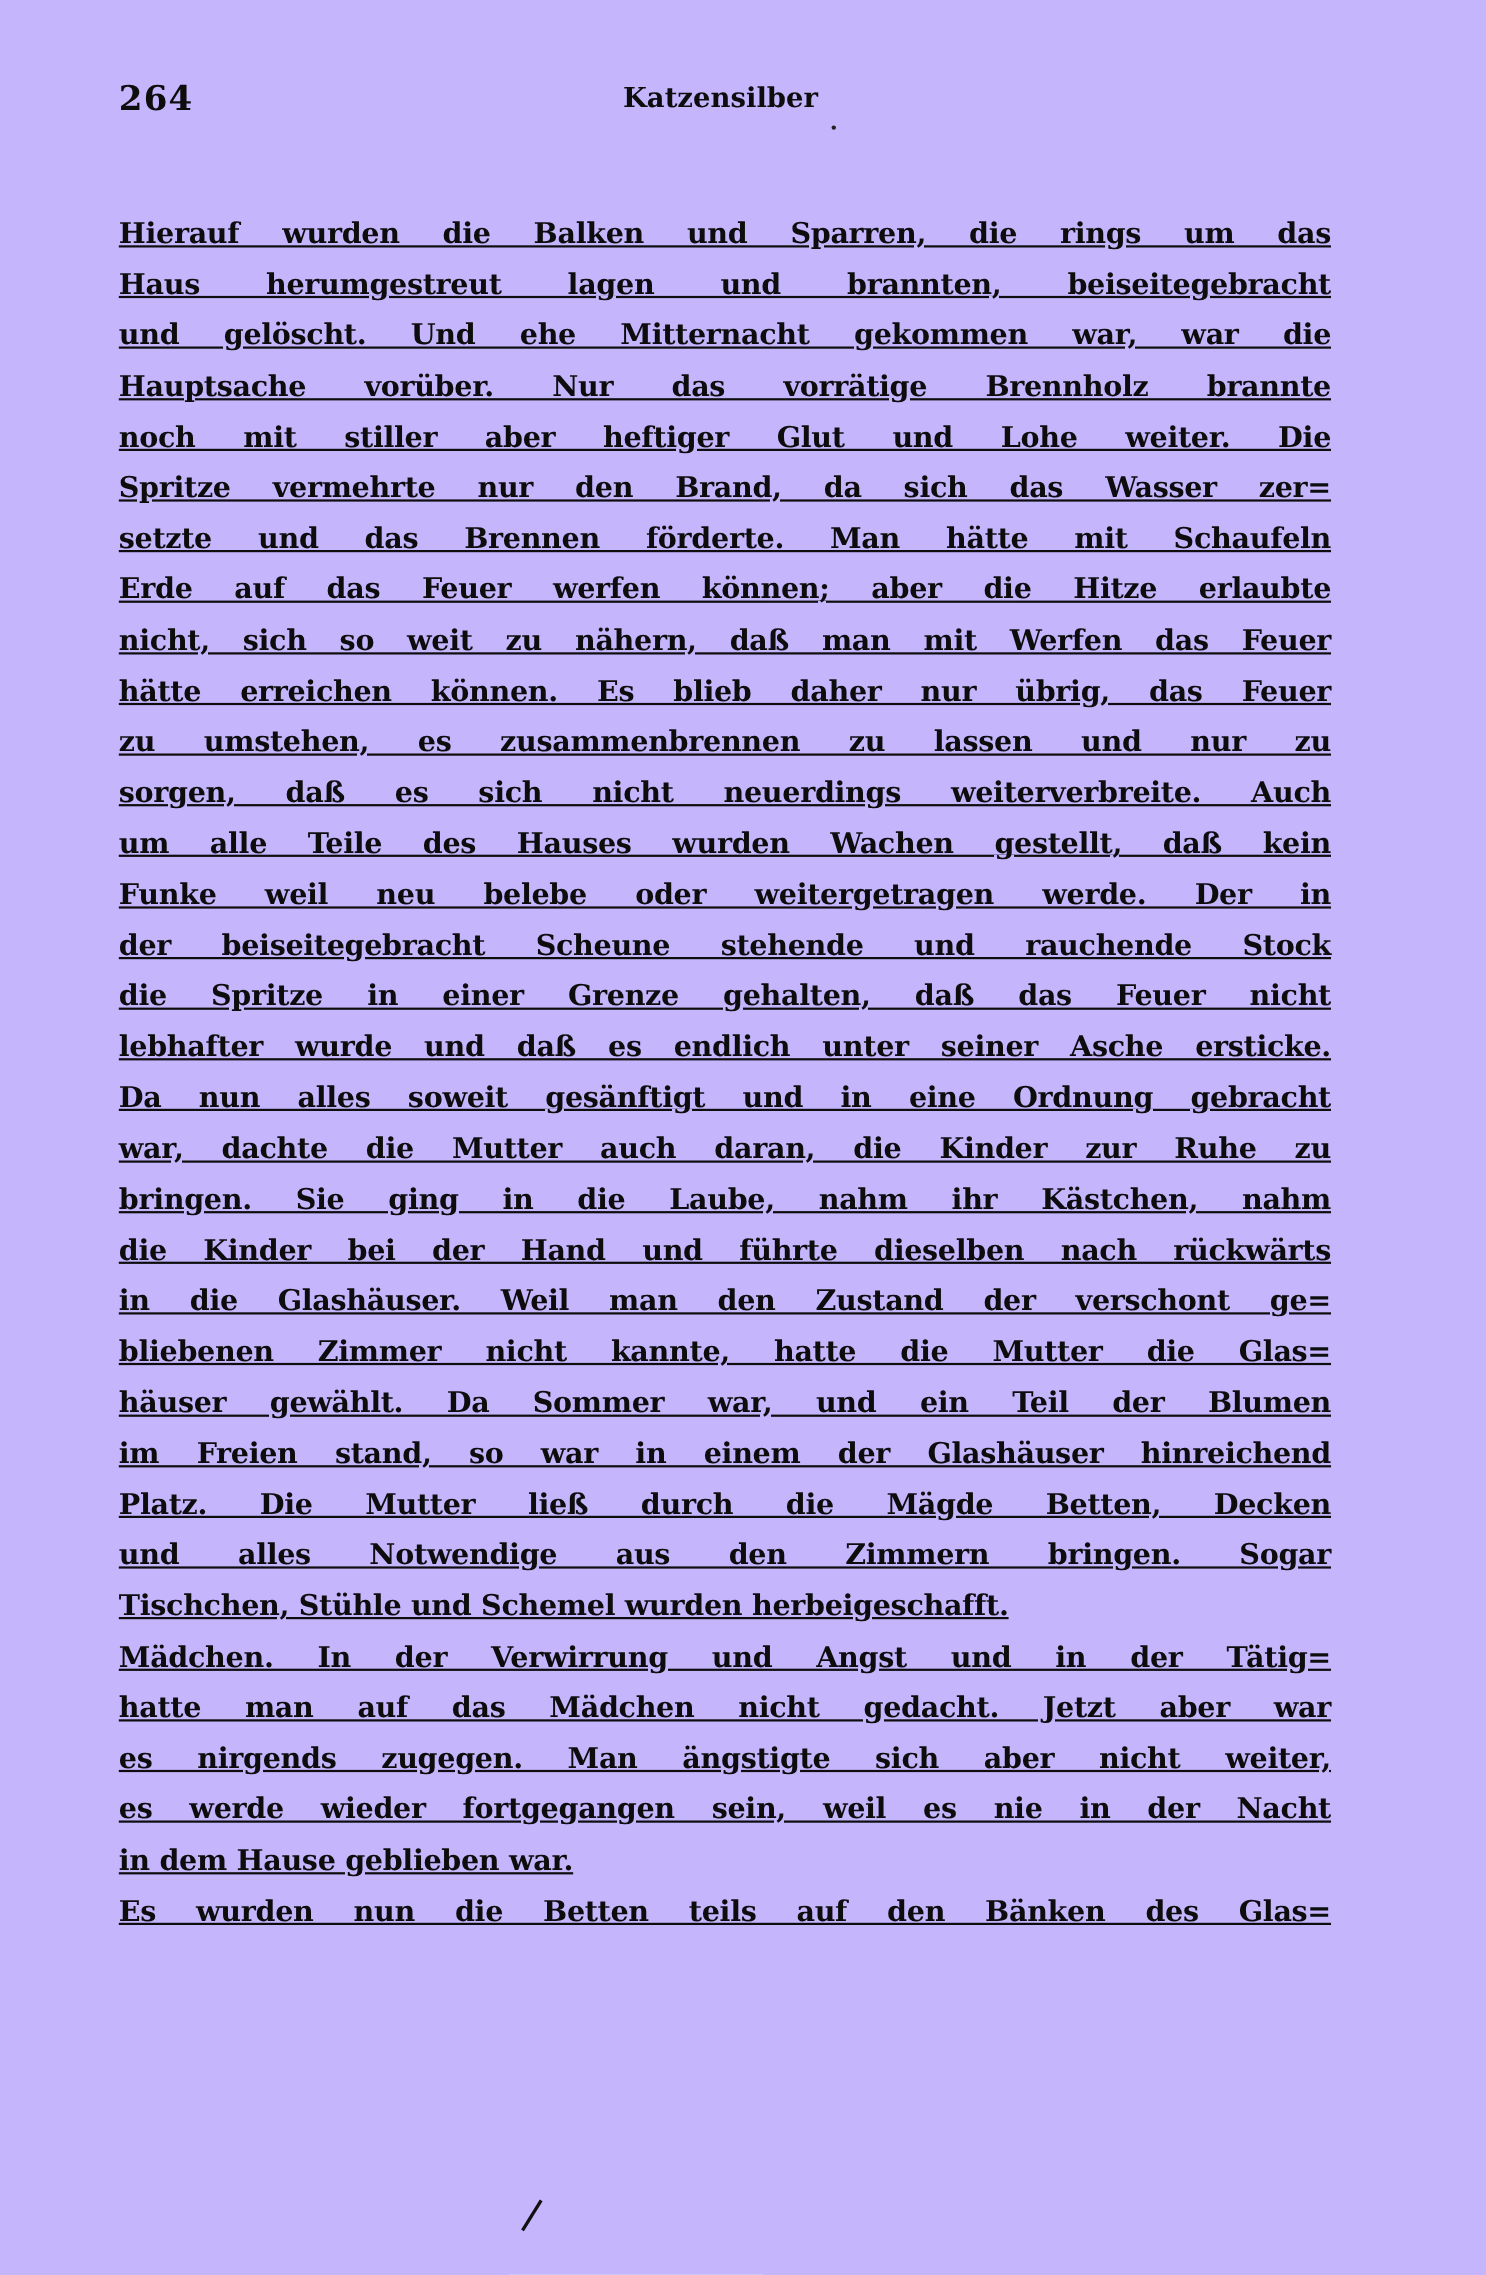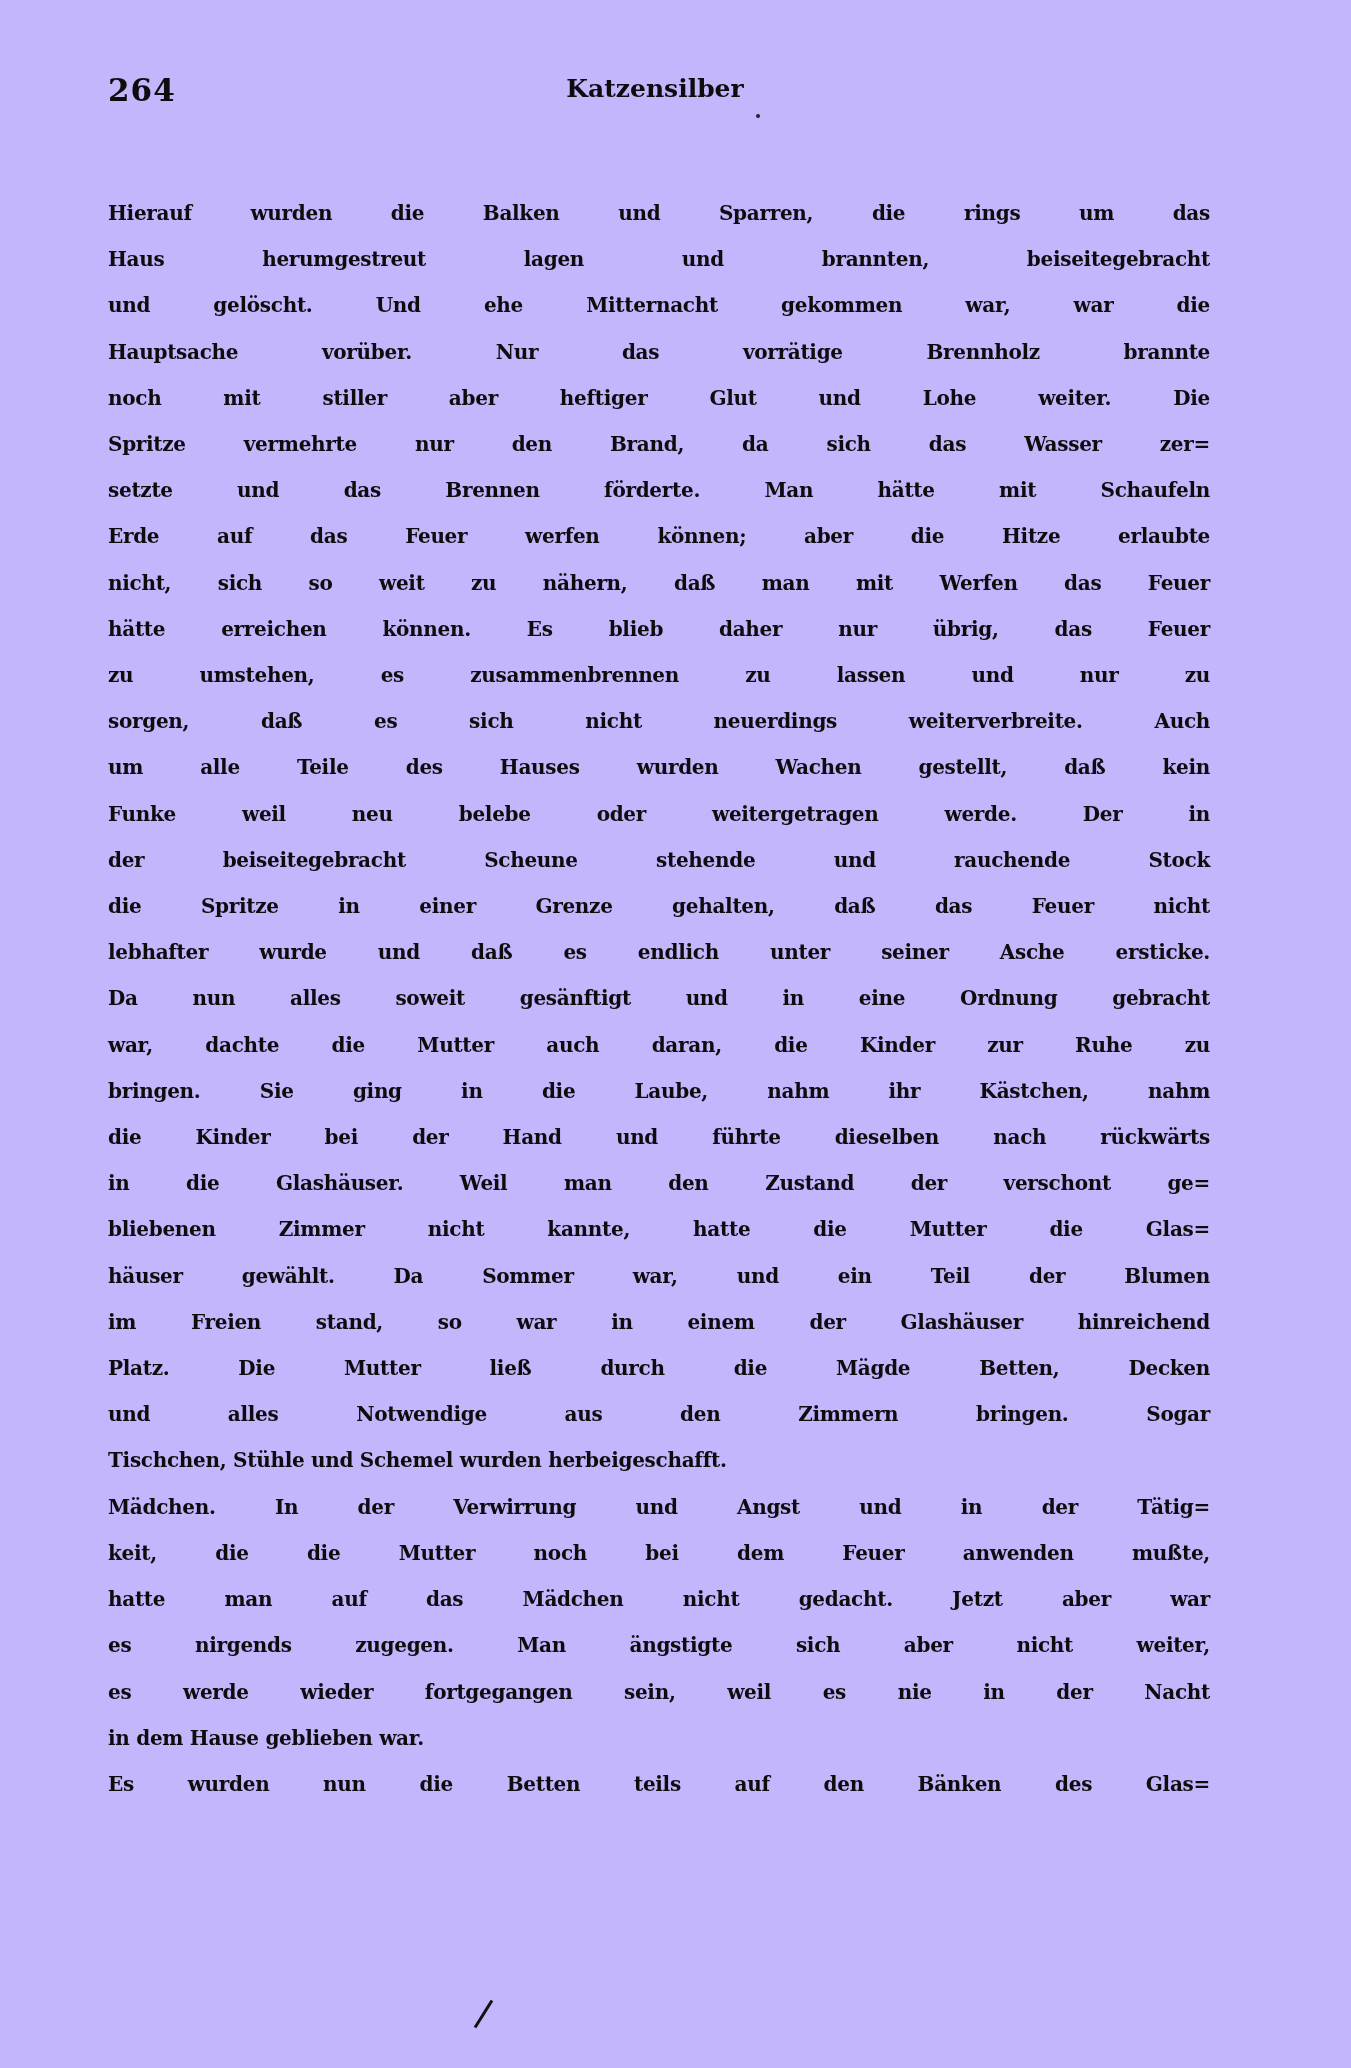--- a/index.html
+++ b/index.html
@@ -41,27 +41,28 @@
     background: #222;
     border-radius: 50%;
   }
   .text-block {
     position: absolute;
     left: 108px;
     top: 190px;
     width: 1102px;
   }
   .line {
-    font-size: 20px;
+    font-size: 26px;
     font-weight: 700;
     line-height: 46.2px;
     letter-spacing: -0.3px;
     white-space: normal;
     text-align: justify;
     text-align-last: left;
+    text-decoration: underline;
   }
   .line.just {
     text-align-last: justify;
   }
   .stray-mark {
     position: absolute;
     left: 482px;
     top: 1998px;
     width: 3px;
     height: 32px;
@@ -100,21 +101,20 @@
       <div class="line just">bringen. Sie ging in die Laube, nahm ihr Kästchen, nahm</div>
       <div class="line just">die Kinder bei der Hand und führte dieselben nach rückwärts</div>
       <div class="line just">in die Glashäuser. Weil man den Zustand der verschont ge=</div>
       <div class="line just">bliebenen Zimmer nicht kannte, hatte die Mutter die Glas=</div>
       <div class="line just">häuser gewählt. Da Sommer war, und ein Teil der Blumen</div>
       <div class="line just">im Freien stand, so war in einem der Glashäuser hinreichend</div>
       <div class="line just">Platz. Die Mutter ließ durch die Mägde Betten, Decken</div>
       <div class="line just">und alles Notwendige aus den Zimmern bringen. Sogar</div>
       <div class="line">Tischchen, Stühle und Schemel wurden herbeigeschafft.</div>
       <div class="line just">Mädchen. In der Verwirrung und Angst und in der Tätig=</div>
-      <div class="line just">keit, die die Mutter noch bei dem Feuer anwenden mußte,</div>
       <div class="line just">hatte man auf das Mädchen nicht gedacht. Jetzt aber war</div>
       <div class="line just">es nirgends zugegen. Man ängstigte sich aber nicht weiter,</div>
       <div class="line just">es werde wieder fortgegangen sein, weil es nie in der Nacht</div>
       <div class="line">in dem Hause geblieben war.</div>
       <div class="line just">Es wurden nun die Betten teils auf den Bänken des Glas=</div>
     </div>
 
   <div class="stray-mark"></div>
 </div>
 

